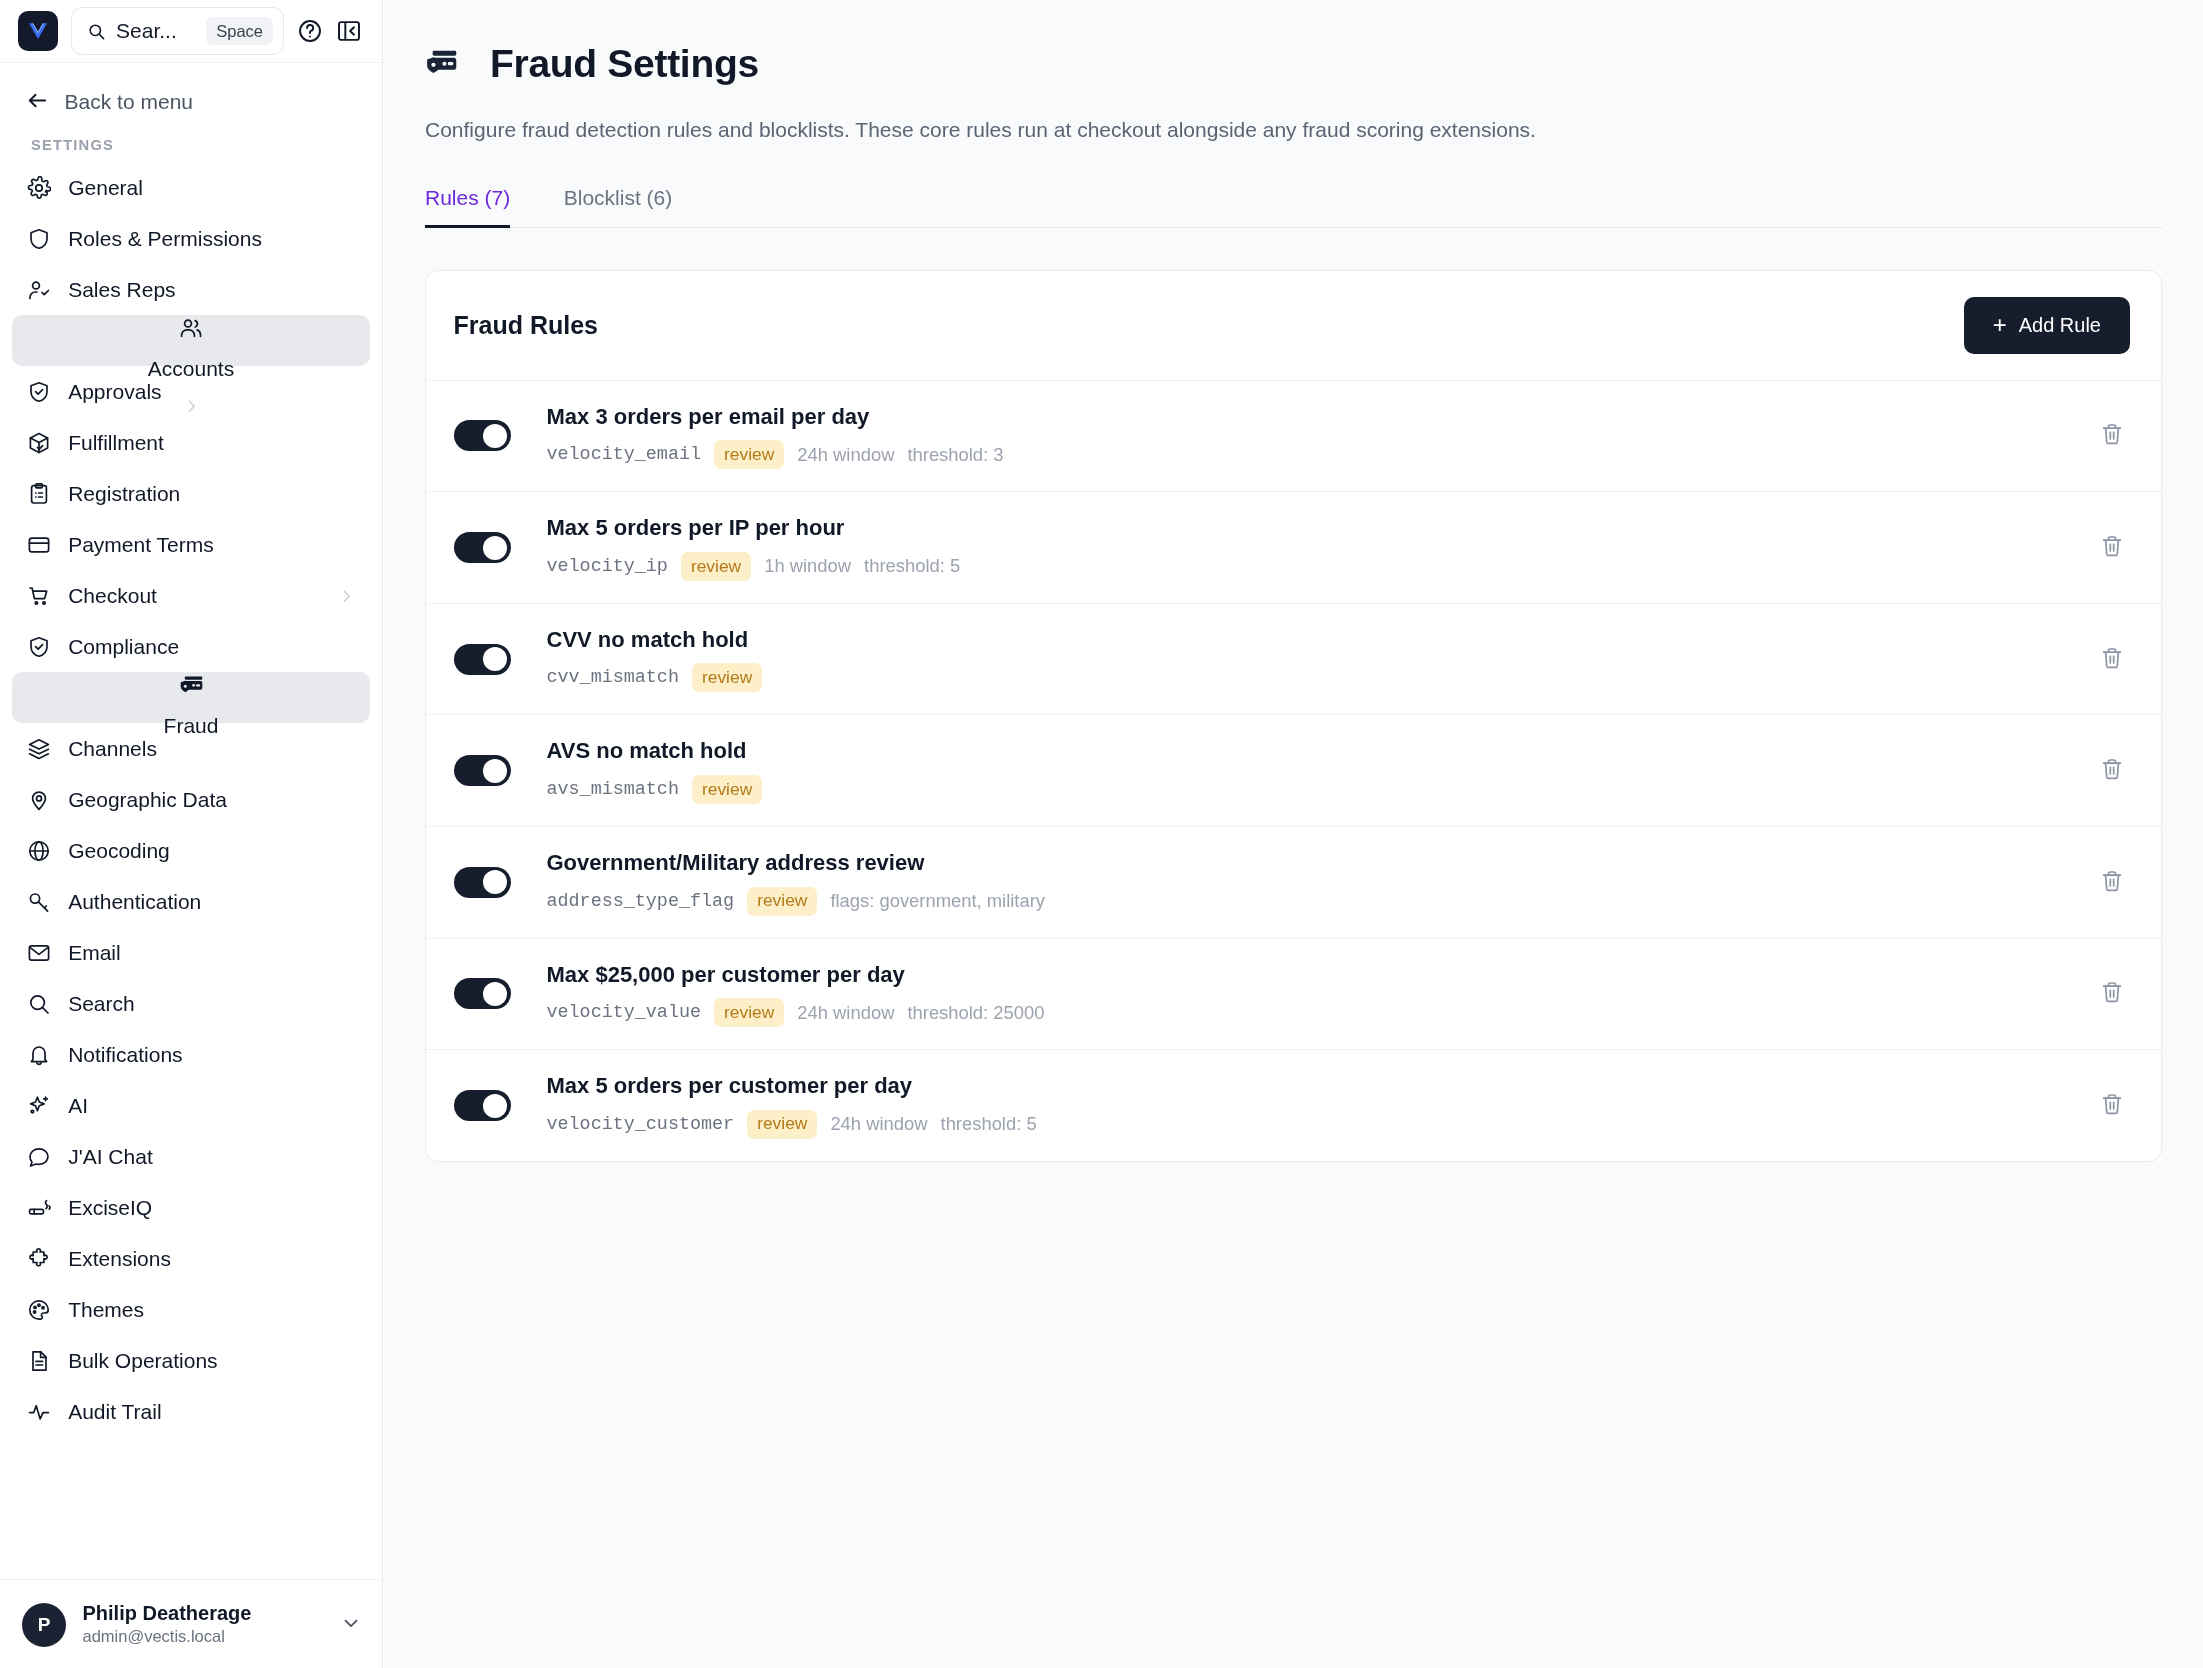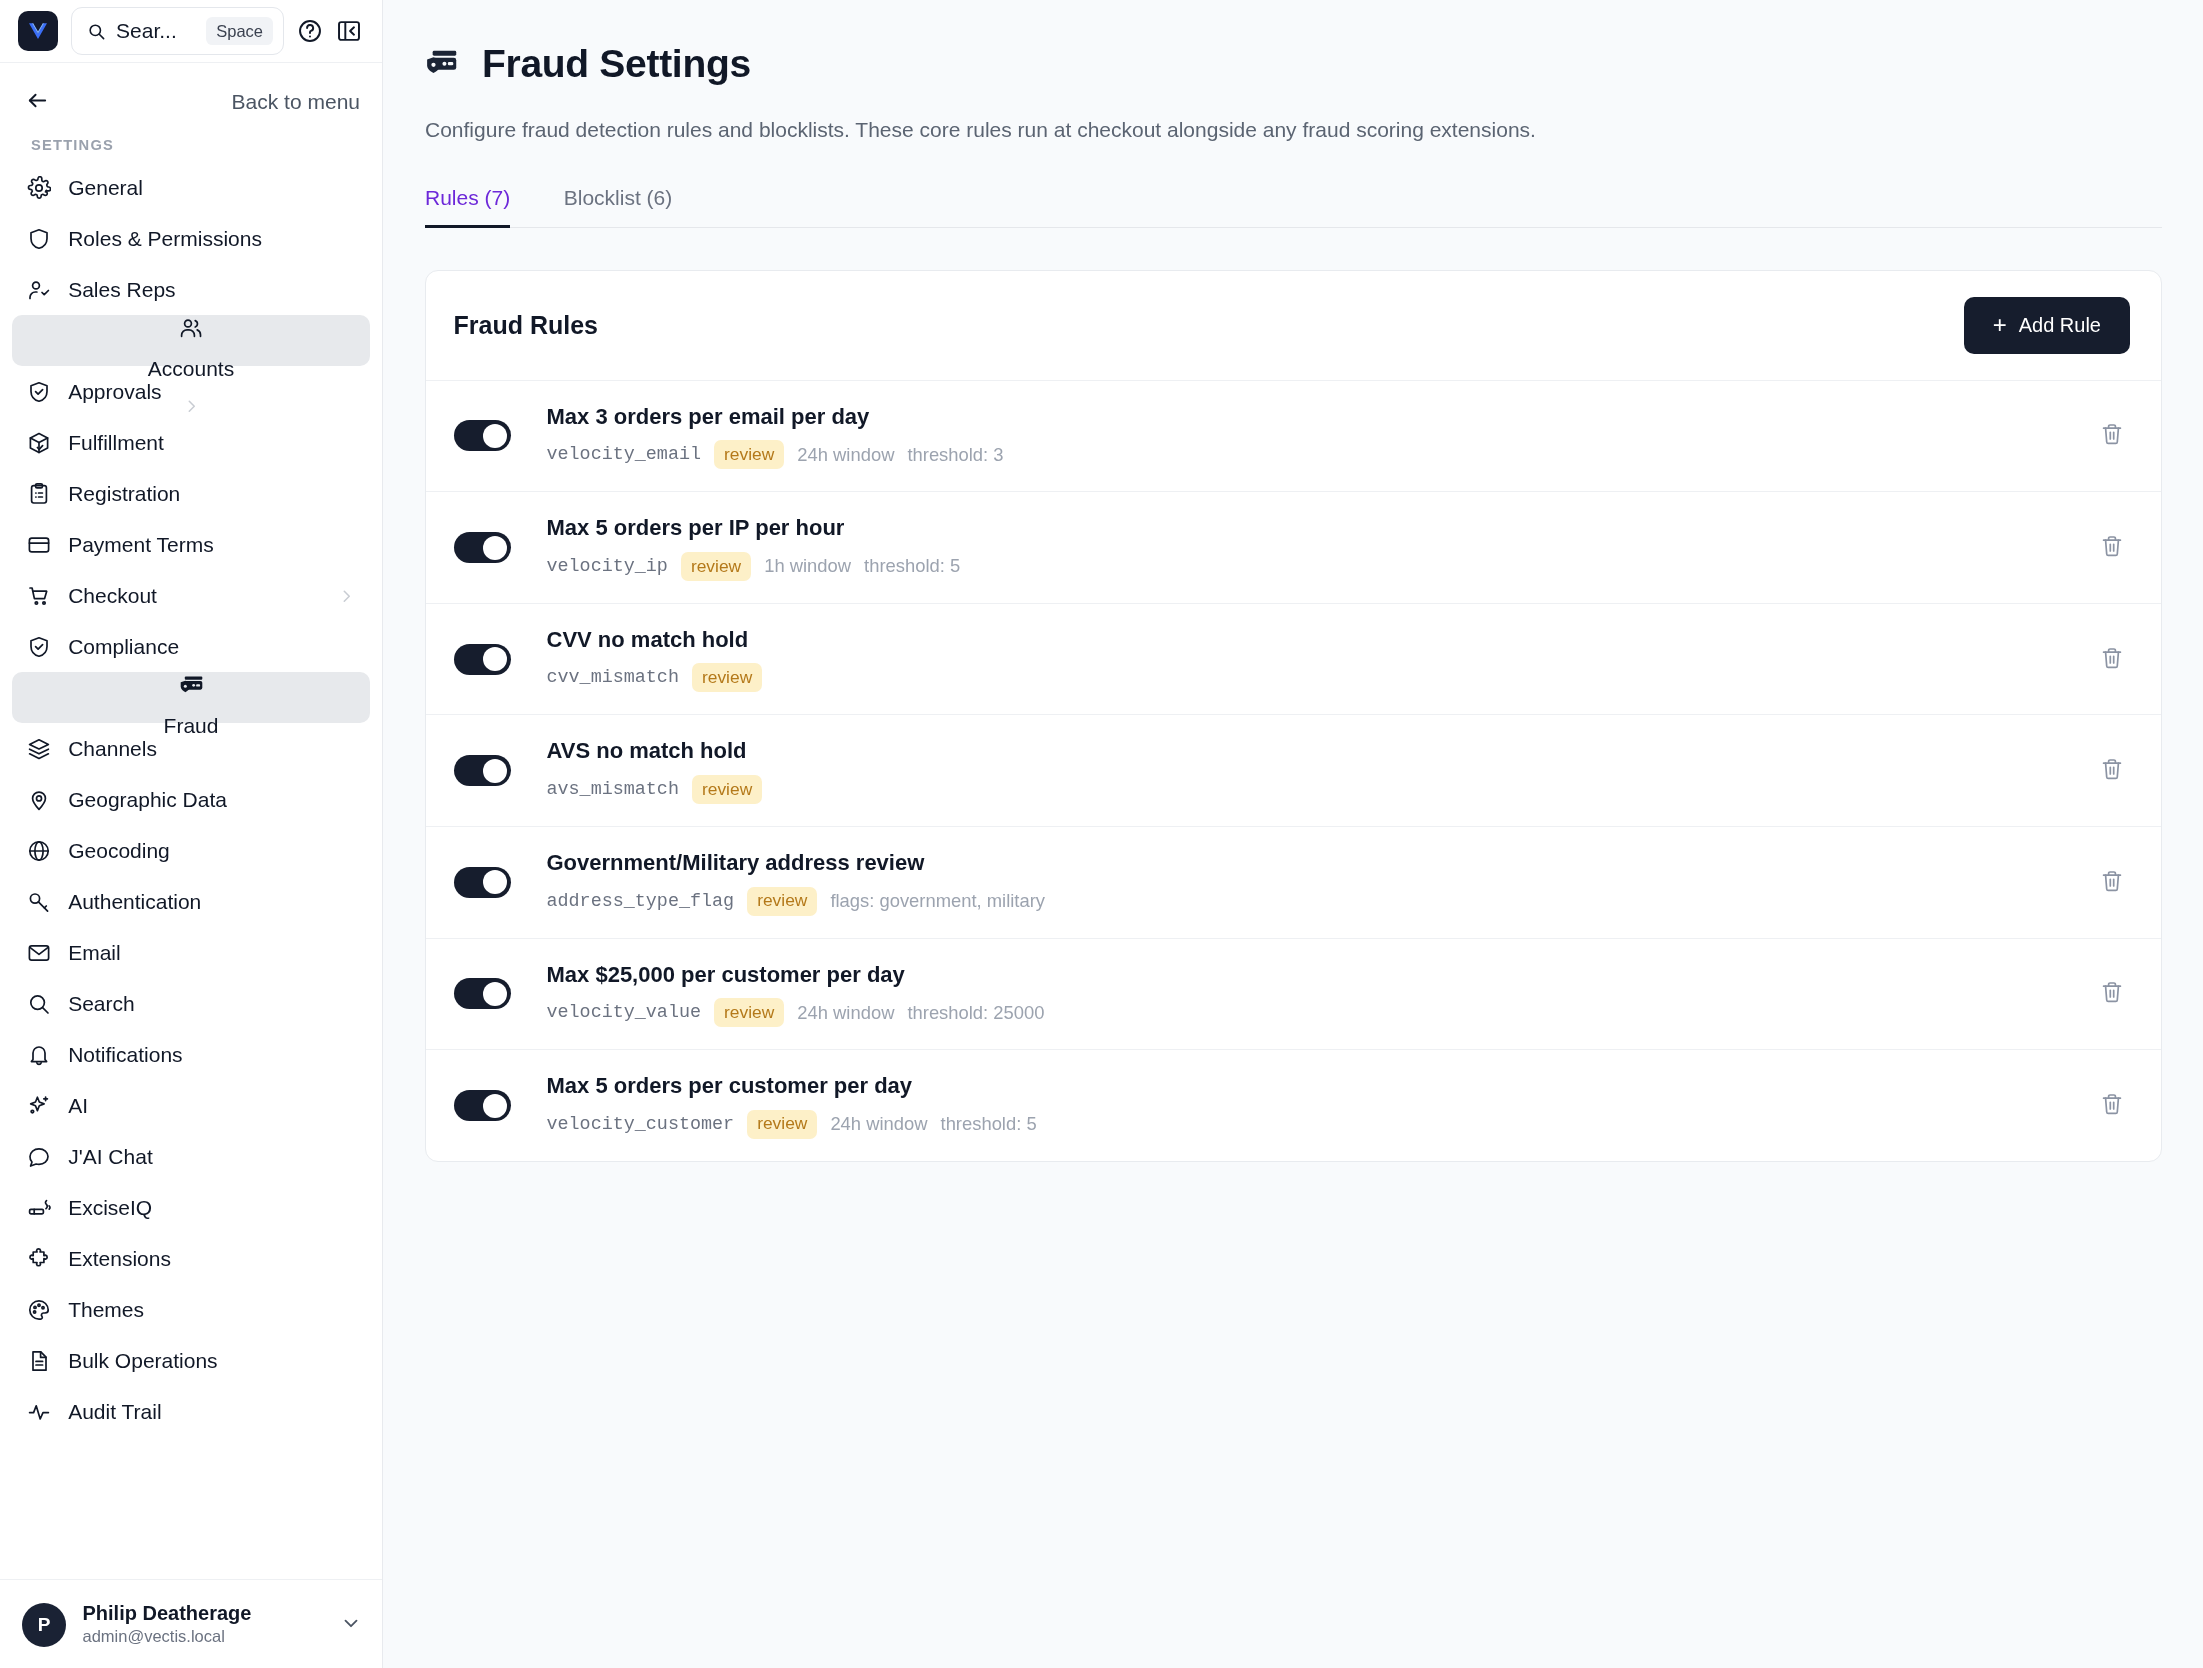--- a/index.html
+++ b/index.html
@@ -68,21 +68,20 @@
     color: #3c4characters;
     color: #3b4250;
     flex: 0 0 auto;
   }
   .sb-top-icon { flex: 0 0 auto; display: flex; align-items: center; cursor: pointer; }
 
   .back-row {
     display: flex; align-items: center; gap: 15.6px;
     padding: 26px 22px 9.2px 26px;
     cursor: pointer;
-    justify-content: space-between;
   }
   .back-row .lbl { font-size: 21px; color: #4b5563; }
 
   .sec-label {
     font-size: 14.7px;
     letter-spacing: 1.2px;
     color: #9aa1ad;
     font-weight: 600;
     padding: 13px 0 9.2px 31px;
   }
@@ -124,21 +123,21 @@
   .umail { font-size: 16.5px; color: #6b7280; line-height: 1.3; }
 
   
   .main {
     flex: 1;
     background: #f8fafc;
     height: 1669px;
     overflow: hidden;
     padding: 33px 42px 0 42px;
   }
-  .page-title-row { display: flex; align-items: center; gap: 24px; margin-top: 9.2px; }
+  .page-title-row { display: flex; align-items: center; gap: 32px; margin-top: 9.2px; }
   .page-title { font-size: 39px; font-weight: 700; color: #111827; letter-spacing: -0.3px; }
   .page-sub { font-size: 21px; color: #5b6472; margin-top: 32px; }
 
   .tabs {
     display: flex;
     gap: 0;
     margin-top: 44px;
     border-bottom: 0.9px solid #e5e7eb;
   }
   .tab {

